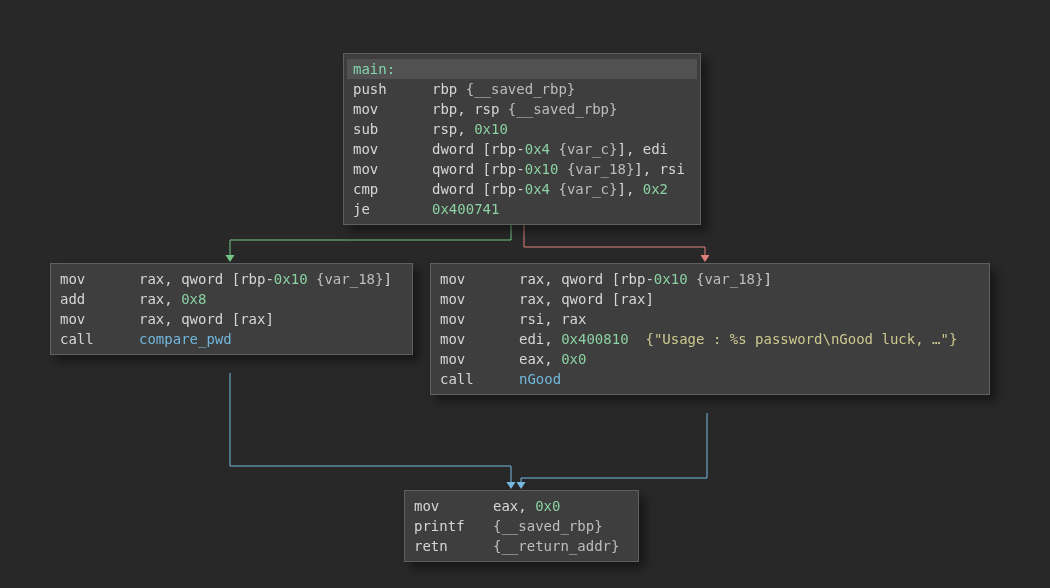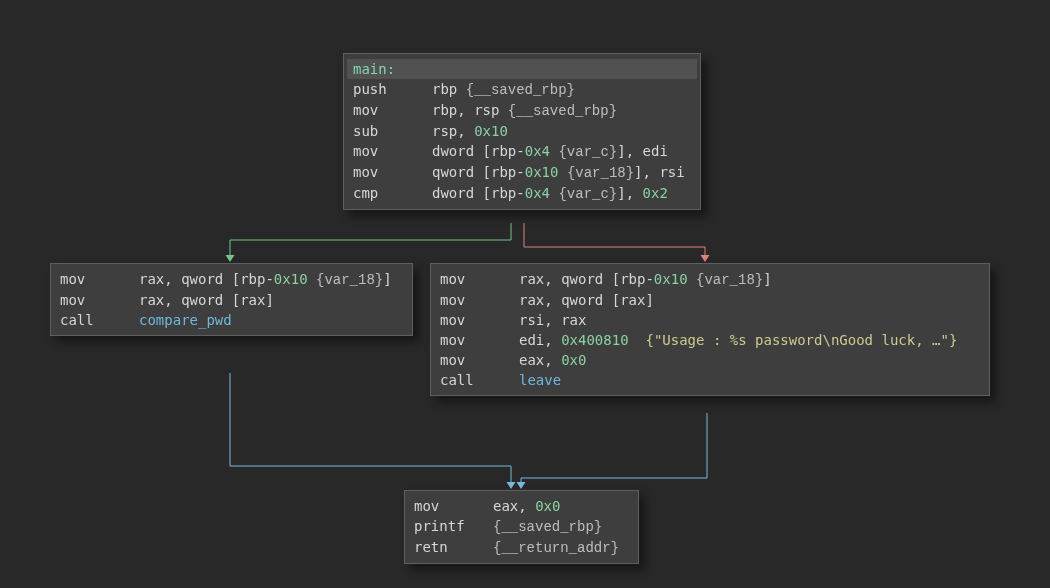--- a/index.html
+++ b/index.html
@@ -47,21 +47,21 @@
     line-height:20px;
     padding:0 6px;
     margin:0 3px;
   }
   .asm-line.highlighted{background:var(--highlight-bg);}
   .tok-mn{display:inline-block;width:79px;color:var(--text);}
   .tok-txt{color:var(--text);}
   .tok-num{color:var(--number);text-align:right;}
   .tok-fn{color:var(--call-target);text-align:right;}
   .tok-str{color:var(--string);}
-  .tok-var{color:var(--annotation);font-family:Liberation Mono, monospace;}
+  .tok-var{color:var(--annotation);}
   .tok-label{color:var(--label);}
 </style>
 </head>
 <body>
 
 <div id="graph">
 
   <svg id="edge-layer" width="1050" height="588" viewBox="0 0 1050 588" xmlns="http://www.w3.org/2000/svg">
     <path class="edge-true-path" d="M511,223 L511,240 L230,240 L230,256"></path>
     <polygon class="arrow-true" points="225.5,255 234.5,255 230,262"></polygon>
@@ -74,35 +74,37 @@
   </svg>
 
   <div class="block" style="left:343px; top:53px; width:358px;">
       <div class="asm-line highlighted"><span class="tok-label">main:</span></div>
       <div class="asm-line"><span class="tok-mn">push</span><span class="tok-txt">rbp </span><span class="tok-var">{__saved_rbp}</span></div>
       <div class="asm-line"><span class="tok-mn">mov</span><span class="tok-txt">rbp, rsp </span><span class="tok-var">{__saved_rbp}</span></div>
       <div class="asm-line"><span class="tok-mn">sub</span><span class="tok-txt">rsp, </span><span class="tok-num">0x10</span></div>
       <div class="asm-line"><span class="tok-mn">mov</span><span class="tok-txt">dword [rbp-</span><span class="tok-num">0x4</span><span class="tok-txt"> </span><span class="tok-var">{var_c}</span><span class="tok-txt">], edi</span></div>
       <div class="asm-line"><span class="tok-mn">mov</span><span class="tok-txt">qword [rbp-</span><span class="tok-num">0x10</span><span class="tok-txt"> </span><span class="tok-var">{var_18}</span><span class="tok-txt">], rsi</span></div>
       <div class="asm-line"><span class="tok-mn">cmp</span><span class="tok-txt">dword [rbp-</span><span class="tok-num">0x4</span><span class="tok-txt"> </span><span class="tok-var">{var_c}</span><span class="tok-txt">], </span><span class="tok-num">0x2</span></div>
+      <div class="asm-line"><span class="tok-mn">je</span><span class="tok-num">0x400741</span></div>
     </div>
 
   <div class="block" style="left:50px; top:263px; width:363px;">
       <div class="asm-line"><span class="tok-mn">mov</span><span class="tok-txt">rax, qword [rbp-</span><span class="tok-num">0x10</span><span class="tok-txt"> </span><span class="tok-var">{var_18}</span><span class="tok-txt">]</span></div>
+      <div class="asm-line"><span class="tok-mn">add</span><span class="tok-txt">rax, </span><span class="tok-num">0x8</span></div>
       <div class="asm-line"><span class="tok-mn">mov</span><span class="tok-txt">rax, qword [rax]</span></div>
       <div class="asm-line"><span class="tok-mn">call</span><span class="tok-fn">compare_pwd</span></div>
     </div>
 
   <div class="block" style="left:430px; top:263px; width:560px;">
       <div class="asm-line"><span class="tok-mn">mov</span><span class="tok-txt">rax, qword [rbp-</span><span class="tok-num">0x10</span><span class="tok-txt"> </span><span class="tok-var">{var_18}</span><span class="tok-txt">]</span></div>
       <div class="asm-line"><span class="tok-mn">mov</span><span class="tok-txt">rax, qword [rax]</span></div>
       <div class="asm-line"><span class="tok-mn">mov</span><span class="tok-txt">rsi, rax</span></div>
       <div class="asm-line"><span class="tok-mn">mov</span><span class="tok-txt">edi, </span><span class="tok-num">0x400810</span><span class="tok-txt">  </span><span class="tok-str">{"Usage : %s password\nGood luck, …"}</span></div>
       <div class="asm-line"><span class="tok-mn">mov</span><span class="tok-txt">eax, </span><span class="tok-num">0x0</span></div>
-      <div class="asm-line"><span class="tok-mn">call</span><span class="tok-fn">leave</span></div>
+      <div class="asm-line"><span class="tok-mn">call</span><span class="tok-fn">nGood</span></div>
     </div>
 
   <div class="block" style="left:404px; top:490px; width:235px;">
       <div class="asm-line"><span class="tok-mn">mov</span><span class="tok-txt">eax, </span><span class="tok-num">0x0</span></div>
       <div class="asm-line"><span class="tok-mn">printf</span><span class="tok-var">{__saved_rbp}</span></div>
       <div class="asm-line"><span class="tok-mn">retn</span><span class="tok-var">{__return_addr}</span></div>
     </div>
 
 </div>
 

